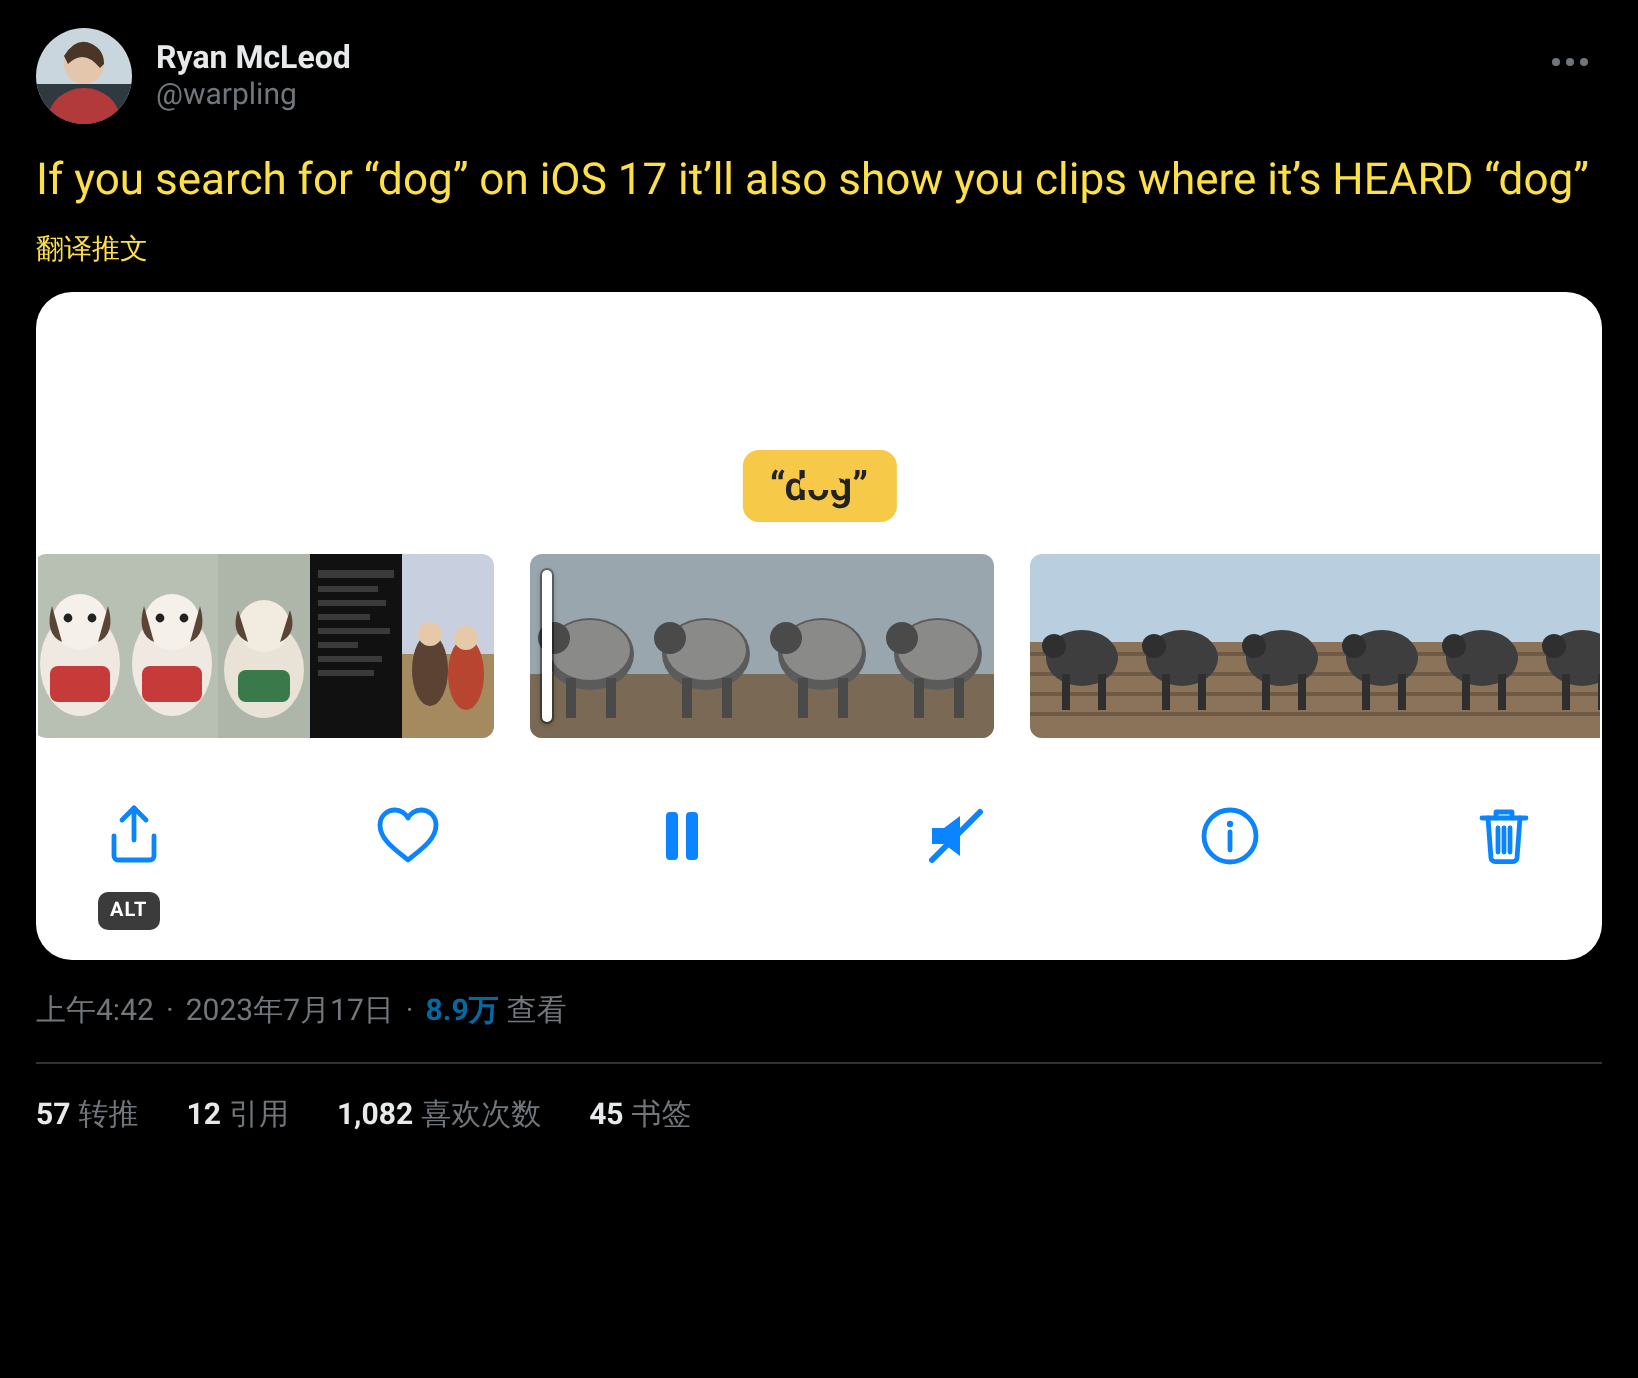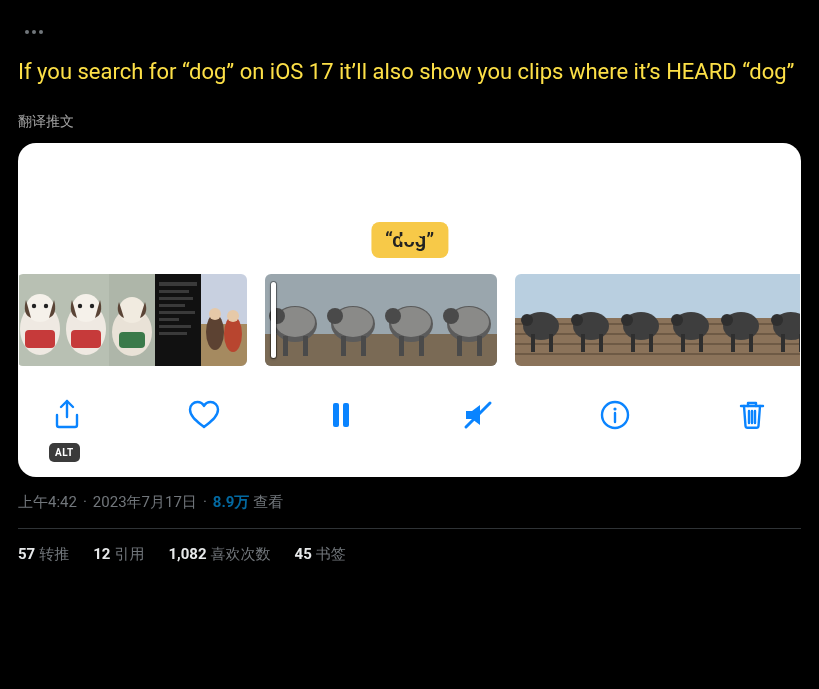--- a/index.html
+++ b/index.html
@@ -62,23 +62,23 @@
   }
 
   .tweet-body {
     font-size: 22px;
     line-height: 1.35;
     color: #fde047;
     margin-bottom: 6px;
   }
 
   .translate-link {
-    color: #a3a3a3;
+    color: #fde047;
     font-size: 14px;
-    margin-top: 20px;
+    margin-top: 4px;
     margin-bottom: 12px;
     display: inline-block;
     cursor: pointer;
   }
 
   .media-card {
     width: 100%;
     height: 334px;
     background: #fff;
     border-radius: 18px;
@@ -220,20 +220,35 @@
     margin-right: 4px;
   }
   .stats-row span { cursor: pointer; }
 </style>
 </head>
 <body>
 
 <div class="tweet">
 
   <div class="header-row">
+    <div class="header-left">
+      <div class="avatar">
+        <svg viewBox="0 0 48 48" width="48" height="48">
+          <rect width="48" height="48" fill="#c9d6dd"></rect>
+          <rect x="0" y="28" width="48" height="20" fill="#2f3a40"></rect>
+          <ellipse cx="24" cy="46" rx="18" ry="16" fill="#b33a3a"></ellipse>
+          <circle cx="24" cy="18" r="10" fill="#e4c6ad"></circle>
+          <path d="M14 14 Q20 4 28 8 Q34 11 34 18 L32 20 Q24 10 16 18 Z" fill="#4a3526"></path>
+        </svg>
+      </div>
+      <div class="names">
+        <div class="display-name">Ryan McLeod</div>
+        <div class="handle">@warpling</div>
+      </div>
+    </div>
     <div class="more-btn">
       <svg width="20" height="6" viewBox="0 0 20 6">
         <circle cx="3" cy="3" r="2" fill="#71767b"></circle>
         <circle cx="10" cy="3" r="2" fill="#71767b"></circle>
         <circle cx="17" cy="3" r="2" fill="#71767b"></circle>
       </svg>
     </div>
   </div>
 
   <div class="tweet-body">If you search for “dog” on iOS 17 it’ll also show you clips where it’s HEARD “dog”</div>

